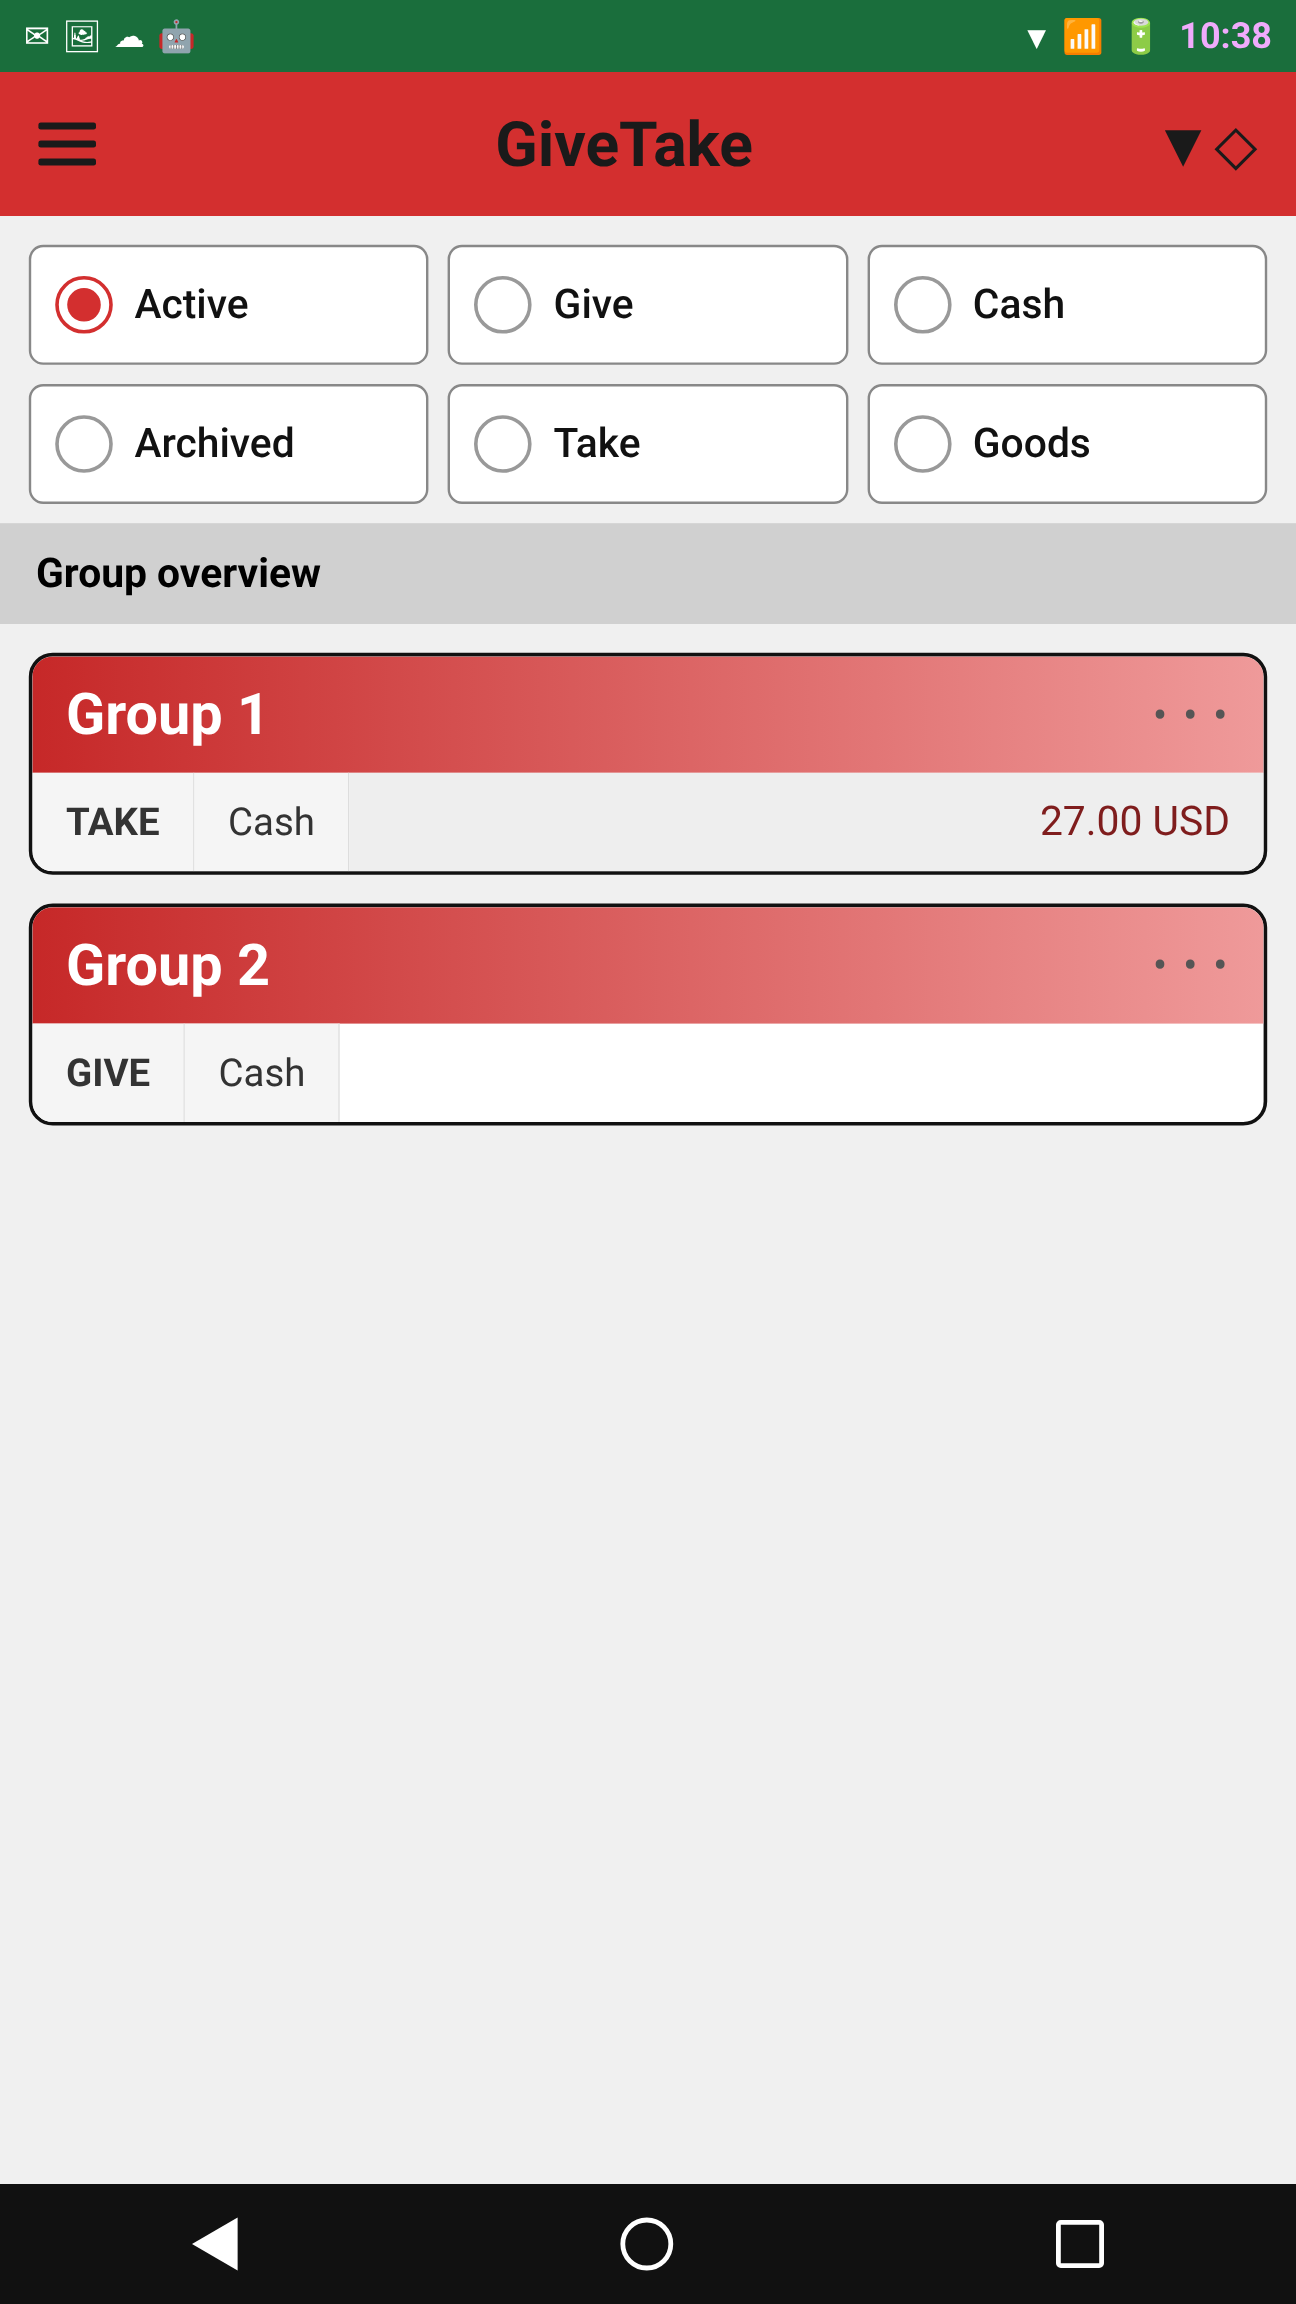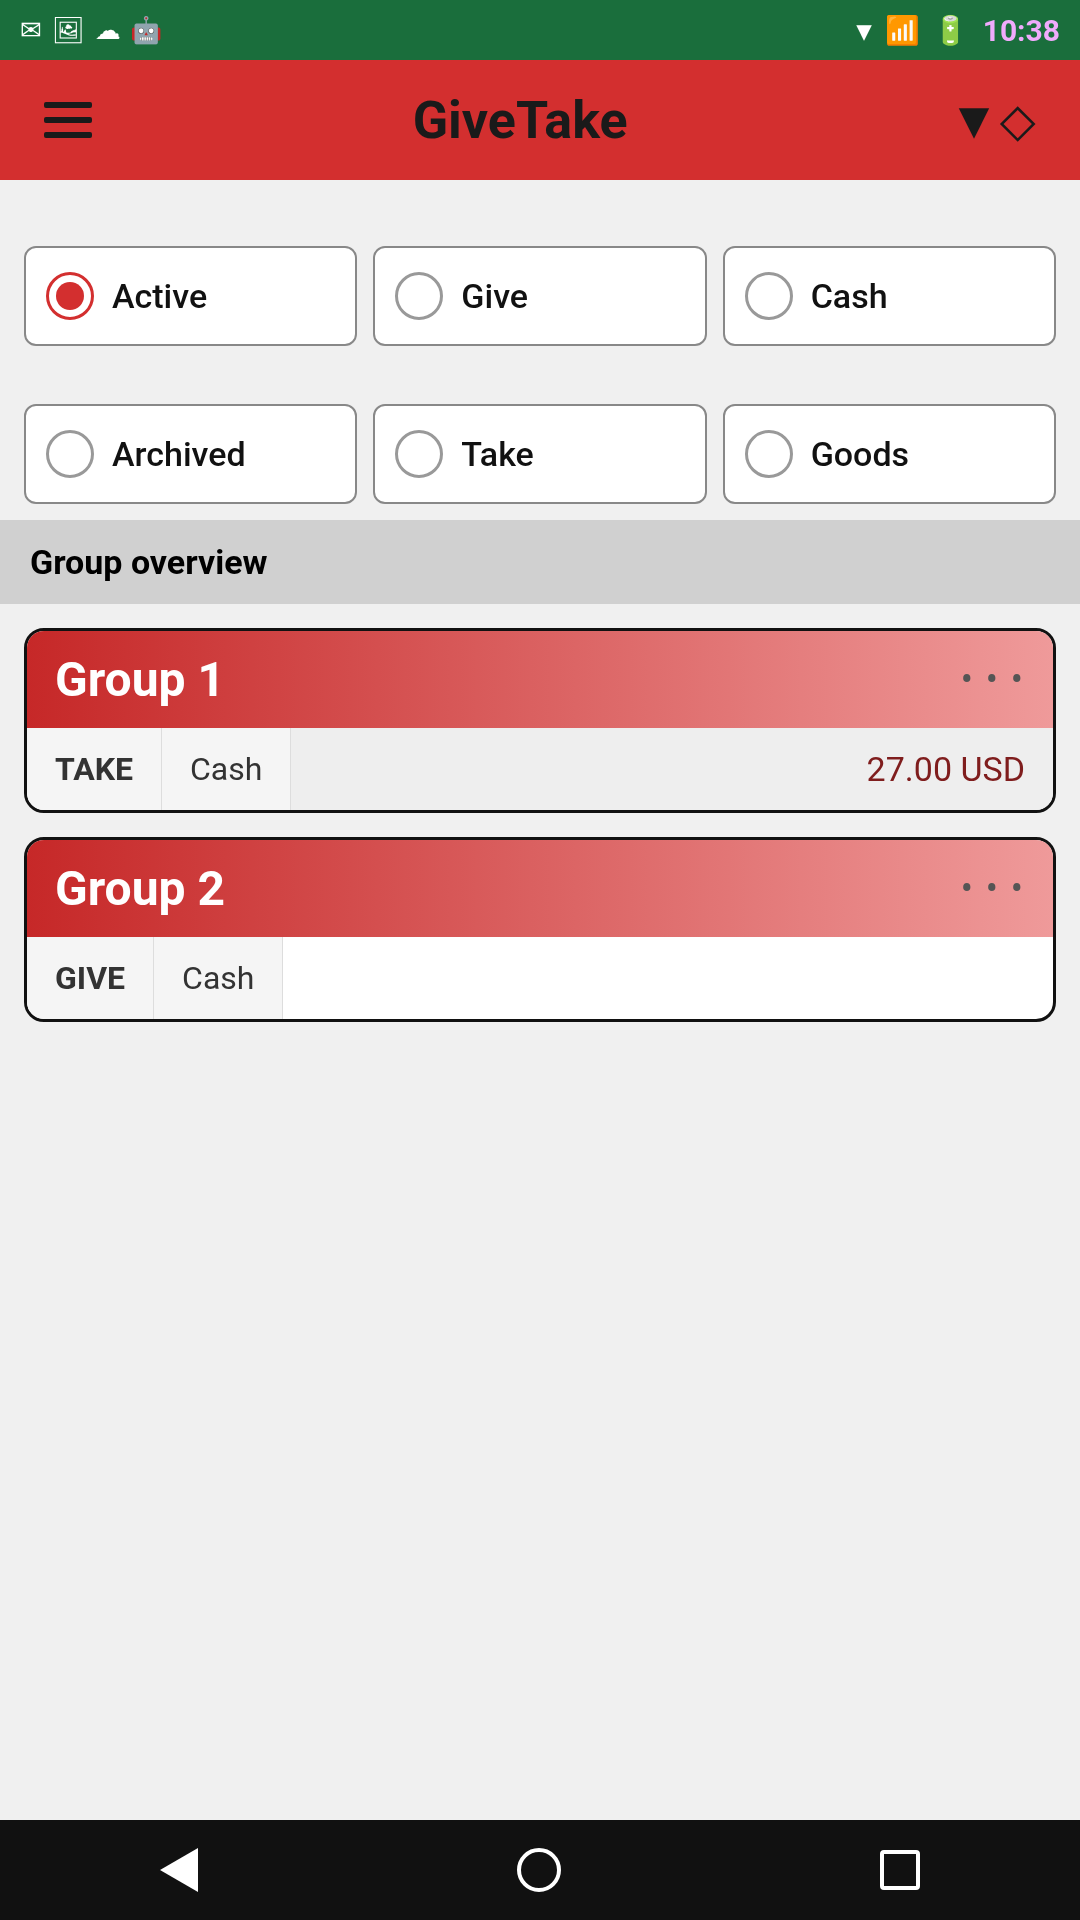--- a/index.html
+++ b/index.html
@@ -47,21 +47,21 @@
     }
 
     
     .app-bar {
       width: 100%;
       height: 120px;
       background: #d32f2f;
       display: flex;
       align-items: center;
       justify-content: space-between;
-      padding: 0 44px;
+      padding: 0 32px;
     }
     .hamburger {
       display: flex;
       flex-direction: column;
       gap: 9px;
       cursor: pointer;
     }
     .hamburger span {
       display: block;
       width: 48px;
@@ -95,21 +95,20 @@
     }
     .filter-option {
       border: 2px solid #888;
       border-radius: 12px;
       background: white;
       display: flex;
       align-items: center;
       padding: 24px 20px;
       cursor: pointer;
       gap: 18px;
-      margin-top: 42px;
     }
     .radio-circle {
       width: 48px;
       height: 48px;
       border-radius: 50%;
       border: 3px solid #999;
       display: flex;
       align-items: center;
       justify-content: center;
       flex-shrink: 0;

